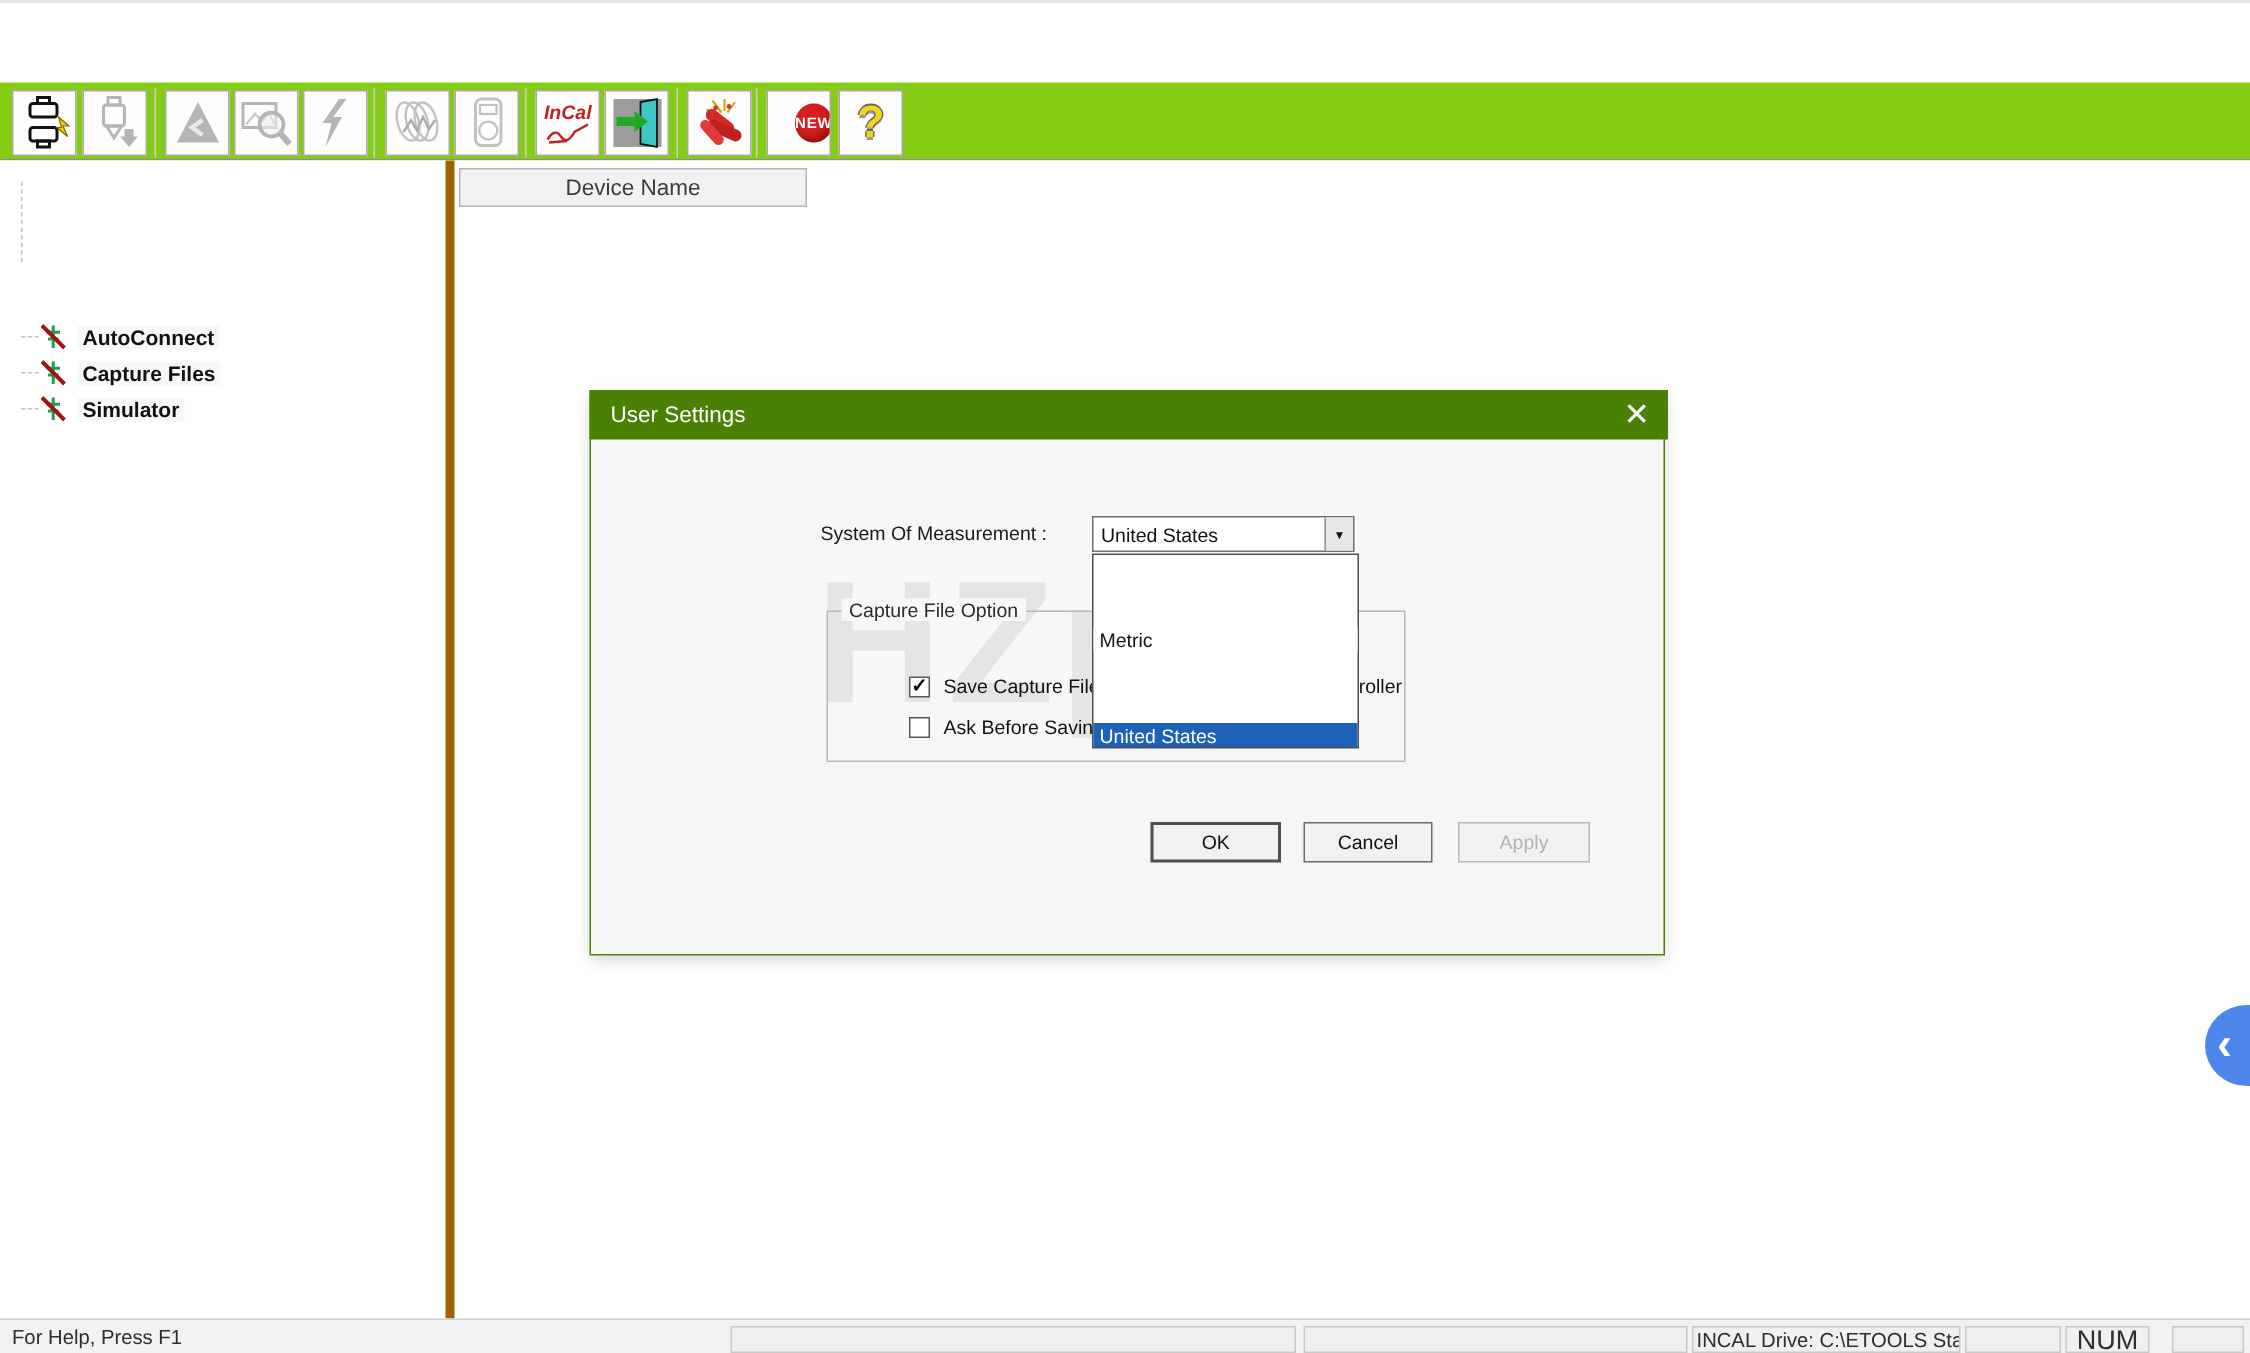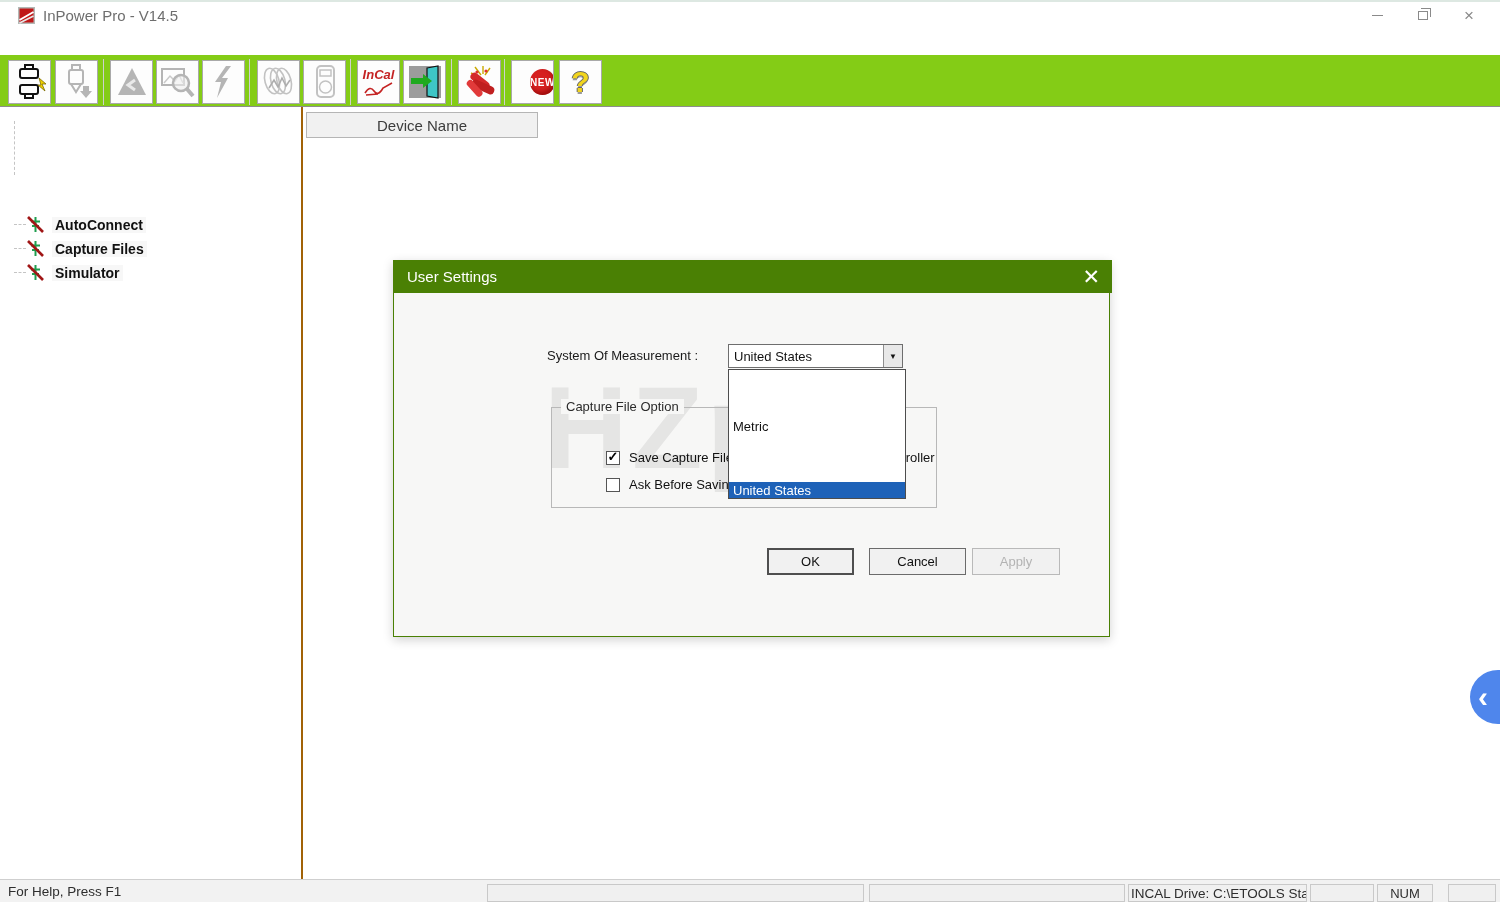--- a/index.html
+++ b/index.html
@@ -29,21 +29,21 @@
   .tb-btn { position:absolute; top:5px; width:43px; height:44px; background:#fdfdfd; border:1px solid #a9a9a9; display:flex; align-items:center; justify-content:center; overflow:hidden; }
   .tb-sep { position:absolute; top:4px; width:1px; height:46px; background:#cfcfcf; }
   .incal-wrap { text-align:center; }
   .incal-text { color:#c42222; font-weight:700; font-size:13px; line-height:13px; font-style:italic; }
   .new-bubble { width:36px; height:26px; background:#d61f1f; border-radius:50%; display:flex; align-items:center; justify-content:flex-start; box-shadow:inset -2px -3px 4px rgba(120,0,0,.6);margin-left:20px; }
   .new-text { color:#fff; font-weight:700; font-size:10px; letter-spacing:.5px; }
   .help-q { font-size:30px; font-weight:700; color:#f2d51e; text-shadow:-1px 0 #666, 1px 0 #666, 0 -1px #666, 0 2px 0 #9a9a9a; line-height:1; }
 
   
   .main { position:absolute; left:0; top:105px; width:1500px; height:772px; background:#fff; }
-  .tree-panel { position:absolute; left:0; top:0; width:303px; height:772px; background:#fff; border-right:2px solid #a16207; }
+  .tree-panel { position:absolute; left:0; top:0; width:303px; height:772px; background:#fff; border-right:6px solid #a16207; }
   .tree-guide-v { position:absolute; left:14px; top:14px; height:54px; border-left:1px dashed #c4c4c4; }
   .tree-row { position:absolute; left:0; height:23px; display:flex; align-items:center; }
   .tree-stub { width:12px; margin-left:14px; border-top:1px dashed #c4c4c4; }
   .tree-ico { width:19px; height:19px; margin-left:0; }
   .tree-label { margin-left:7px; font-size:14px; font-weight:700; color:#111; background:#f7f7f7; padding:0 3px; }
   .device-panel { position:absolute; left:304px; top:0; width:1196px; height:772px; background:#fff; }
   .device-header { position:absolute; left:2px; top:5px; width:232px; height:26px; background:#f1f1f1; border:1px solid #b5b5b5; display:flex; align-items:center; justify-content:center; font-size:15px; color:#3c3c3c; }
 
   
   .dialog { position:absolute; left:393px; top:258px; width:717px; height:377px; background:#f7f7f6; border:1px solid #4a8004; box-shadow:0 3px 10px rgba(0,0,0,.18); }
@@ -66,66 +66,46 @@
   .cb-row { position:absolute; left:54px; display:flex; align-items:center; }
   .cb-row-1 { top:42px; }
   .cb-row-2 { top:69px; }
   .checkbox { width:14px; height:14px; background:#fff; border:1px solid #555; display:flex; align-items:center; justify-content:center; }
   .checkbox .mark { display:none; font-size:13px; font-weight:700; color:#000; line-height:1; margin-top:-2px; }
   .checkbox.checked .mark { display:block; }
   .cb-label { margin-left:9px; font-size:13px; color:#111; }
 
   .dlg-btn { position:absolute; top:287px; height:27px; background:#f1f1f1; font-size:13px; color:#111; display:flex; align-items:center; justify-content:center; }
   .btn-ok { left:373px; width:87px; border:2px solid #4f4f4f; }
-  .btn-cancel { left:475px; width:97px; border:1px solid #6b6b6b; }
+  .btn-cancel { left:475px; width:86px; border:1px solid #6b6b6b; }
   .btn-apply { left:578px; width:88px; border:1px solid #b9b9b9; color:#b3b3b3; }
 
   
   .statusbar { position:absolute; left:0; top:877px; width:1500px; height:25px; background:#f2f2f2; border-top:1px solid #cfcfcf; }
   .sb-help { position:absolute; left:8px; top:4px; font-size:13.5px; color:#2e2e2e; }
   .sb-pane { position:absolute; top:4px; height:18px; background:#f0f0f0; border:1px solid #c9c9c9; }
   .sb-pane-a { left:487px; width:377px; }
   .sb-pane-b { left:869px; width:256px; }
   .sb-pane-incal { left:1128px; width:179px; overflow:hidden; display:flex; align-items:center; }
   .sb-incal-text { font-size:13.5px; color:#2e2e2e; white-space:nowrap; padding-left:2px; }
   .sb-pane-d { left:1310px; width:64px; }
-  .sb-pane-num { left:1377px; width:56px; display:flex; align-items:center; justify-content:center; font-size:13px; color:#2e2e2e; }
+  .sb-pane-num { left:1377px; width:56px; display:flex; align-items:center; justify-content:center; font-size:18px; color:#2e2e2e; }
   .sb-pane-f { left:1448px; width:48px; }
 
   
   .fab { position:absolute; left:1470px; top:668px; width:56px; height:54px; border-radius:50%; background:#4f86ec; display:flex; align-items:center; }
   .fab-chevron { color:#fff; font-size:30px; font-weight:700; margin-left:8px; line-height:1; }
 
   svg { display:block; }
 </style>
 </head>
 <body>
 
 <div class="window">
 
-  <div class="titlebar">
-    <svg class="app-icon" viewBox="0 0 17 17">
-      <rect x="0" y="0" width="17" height="17" fill="#b3b9b6"></rect>
-      <rect x="1.5" y="1.5" width="14" height="14" fill="#c01818"></rect>
-      <path d="M1.5 13 L15.5 5" stroke="#ffffff" stroke-width="2"></path>
-      <path d="M1.5 16 L15.5 9" stroke="#e8e8e8" stroke-width="1.6"></path>
-    </svg>
-    <span class="win-title">InPower Pro - V14.5</span>
-    <div class="win-controls">
-      <div class="win-btn">
-          <span class="glyph-min"></span>
-        </div>
-      <div class="win-btn">
-          <span class="glyph-restore"></span>
-        </div>
-      <div class="win-btn">
-          <span class="glyph-close">×</span>
-        </div>
-    </div>
-  </div>
 
 
   <div class="toolbar">
     <div class="tb-btn" style="left:8px;">
       <svg width="34" height="36" viewBox="0 0 34 36">
         <rect x="12" y="1" width="8" height="4" fill="none" stroke="#111" stroke-width="2"></rect>
         <rect x="7" y="5" width="18" height="9" rx="2" fill="none" stroke="#111" stroke-width="2"></rect>
         <rect x="7" y="21" width="18" height="9" rx="2" fill="none" stroke="#111" stroke-width="2"></rect>
         <rect x="12" y="30" width="8" height="4" fill="none" stroke="#111" stroke-width="2"></rect>
         <polygon points="26,14 33,20 29,20 32,27 25,21 28,21" fill="#f0d000" stroke="#7a6a00" stroke-width="0.8"></polygon>

